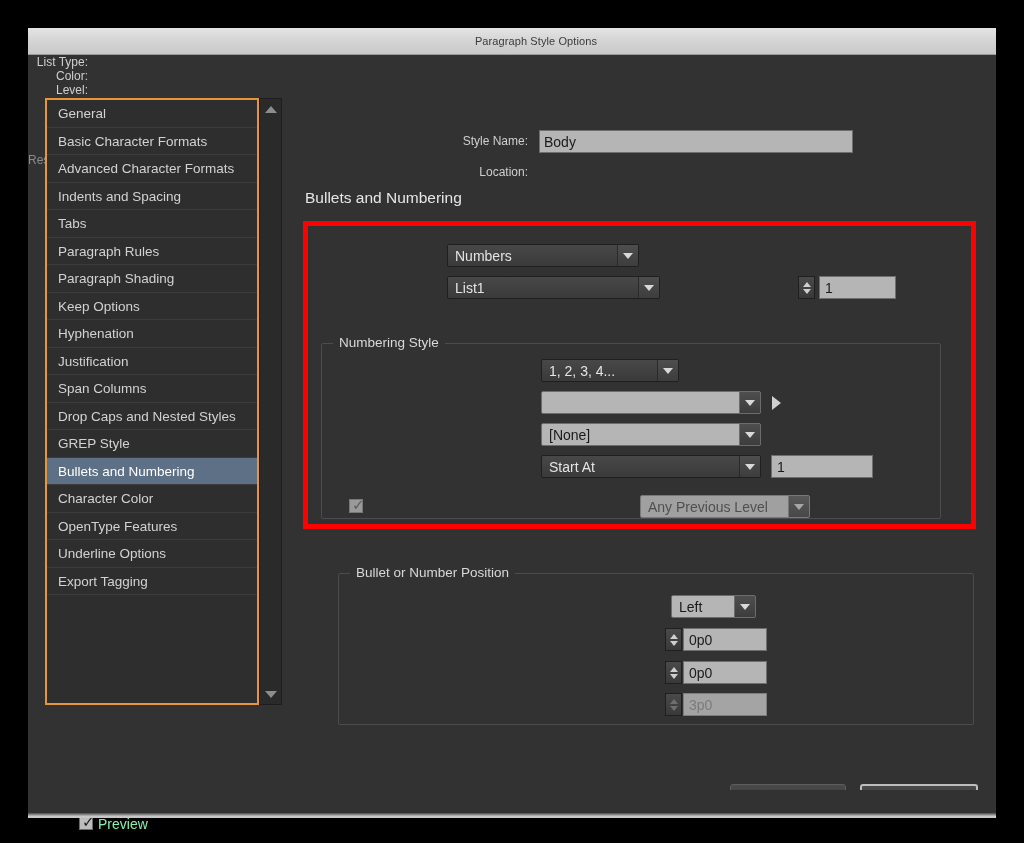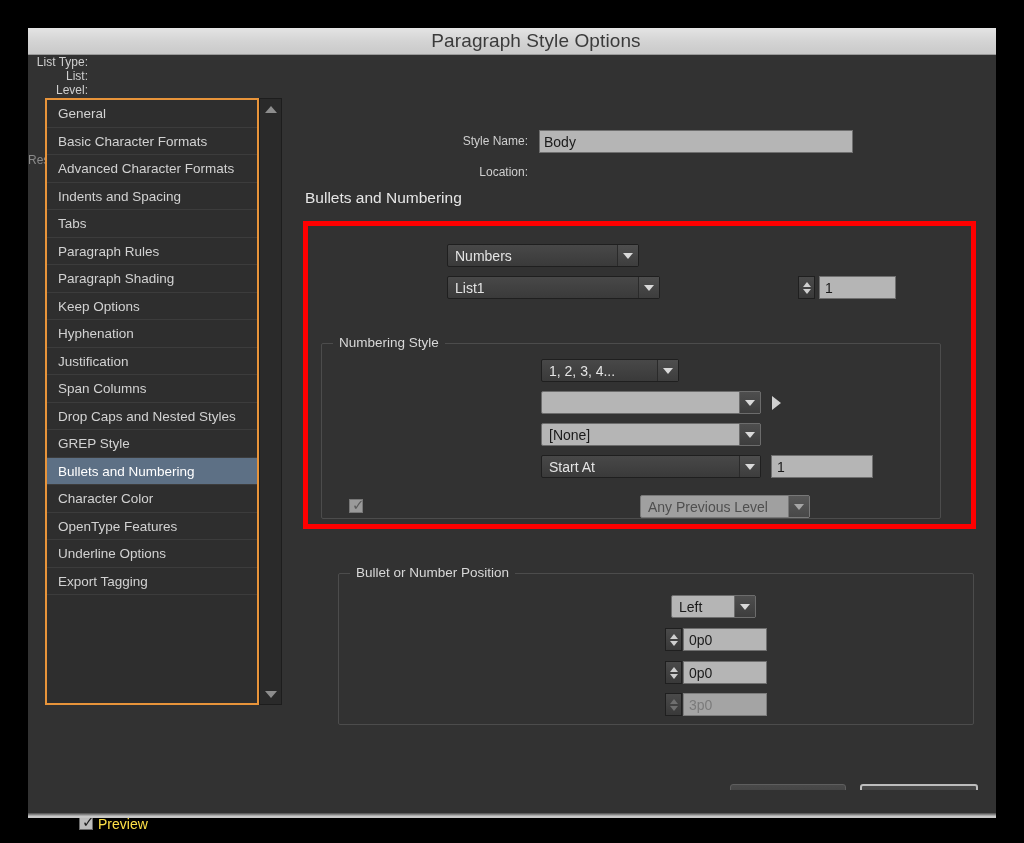--- a/index.html
+++ b/index.html
@@ -28,21 +28,21 @@
 
   #titlebar {
     position: absolute;
     left: 0; top: 0;
     width: 968px; height: 27px;
     background: linear-gradient(to bottom, #e4e4e4 0%, #d4d4d4 50%, #c9c9c9 100%);
     border-bottom: 1px solid #9a9a9a;
     display: flex; align-items: center; justify-content: center;
   }
   #titlebar .title {
-    font-size: 19px;
+    font-size: 11px;
     color: #3b3b3b;
     letter-spacing: 0.1px;
     margin-left: 48px;
   }
 
   #body {
     position: absolute;
     left: 0; top: 27px;
     width: 968px; height: 735px;
     background: #323232;
@@ -300,21 +300,21 @@
     display: flex; align-items: center; justify-content: center;
     cursor: default;
     font-family: "Liberation Sans", sans-serif;
   }
   .btn.primary {
     border: 2px solid #bdbdbd;
   }
 
   #preview-label {
     position: absolute; left: 70px; top: 761px;
-    font-size: 14px; color: #fde047;
+    font-size: 14px; color: #86efac;
   }
 </style>
 </head>
 <body>
 
 <div id="screen">
 
   <div id="dialog">
 
     <div id="titlebar">
@@ -362,21 +362,21 @@
       <div id="section-heading">Bullets and Numbering</div>
 
       <div class="lbl" style="left:280px; top:194px; width:60px;">List Type:</div>
       <div class="combo" style="left:419px; top:189px; width:192px;">
         <span class="val">Numbers</span>
         <span class="arrowbox">
             <i class="arrow-d"></i>
           </span>
       </div>
 
-      <div class="lbl" style="left:280px; top:226px; width:60px;">List:</div>
+      <div class="lbl" style="left:280px; top:226px; width:60px;">Color:</div>
       <div class="combo" style="left:419px; top:221px; width:213px;">
         <span class="val">List1</span>
         <span class="arrowbox">
             <i class="arrow-d"></i>
           </span>
       </div>
 
       <div class="lbl" style="left:660px; top:226px; width:60px;">Level:</div>
       <div class="spinner" style="left:770px; top:221px;">
         <i class="s-up"></i>

